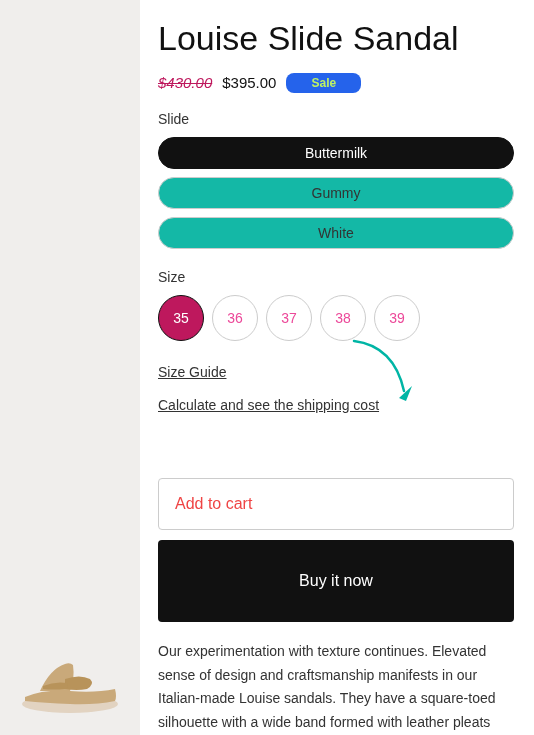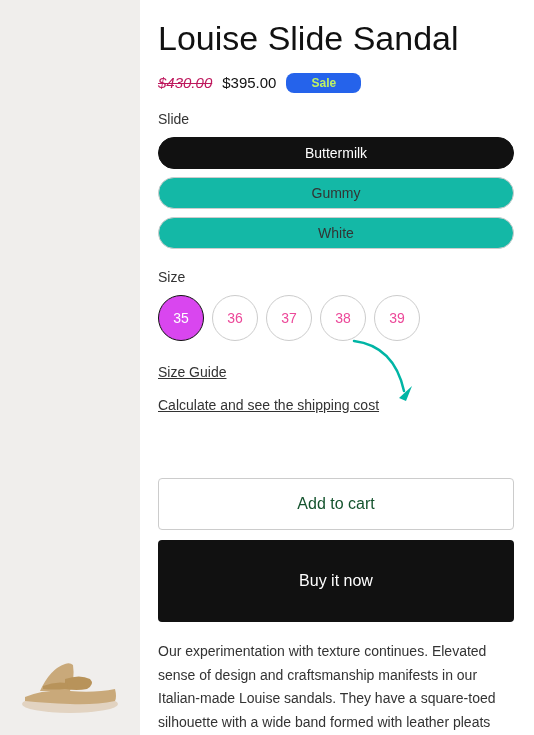--- a/index.html
+++ b/index.html
@@ -105,21 +105,21 @@
       height: 46px;
       display: flex;
       align-items: center;
       justify-content: center;
       font-size: 14px;
       cursor: pointer;
       background: #fff;
       color: #ec4899;
     }
     .size-btn.selected {
-      background: #d946ef;
+      background: #be185d;
       color: #fff;
       border-color: #111;
     }
     .size-guide-link {
       font-size: 14px;
       color: #333;
       text-decoration: underline;
       cursor: pointer;
       display: inline-block;
       margin-bottom: 16px;
@@ -143,24 +143,24 @@
     }
     .add-to-cart-btn {
       display: block;
       width: 100%;
       padding: 16px;
       background: #fff;
       border: 1.5px solid #ccc;
       border-radius: 4px;
       font-size: 16px;
       font-weight: 500;
-      color: #14532d;
+      color: #ef4444;
       cursor: pointer;
       margin-bottom: 10px;
-      text-align: center;
+      text-align: left;
     }
     .buy-now-btn {
       display: block;
       width: 100%;
       padding: 32px;
       background: #111;
       border: none;
       border-radius: 4px;
       font-size: 16px;
       font-weight: 500;

